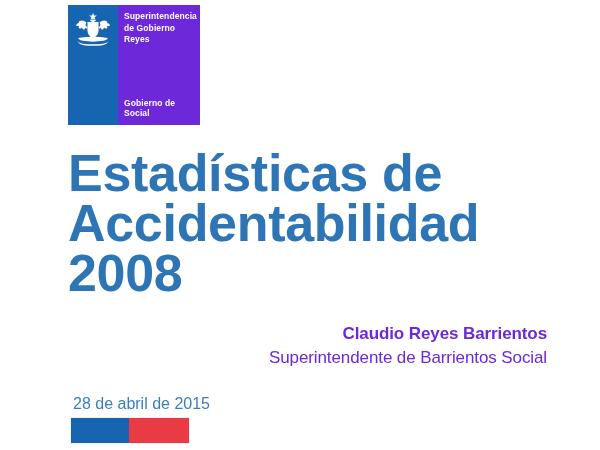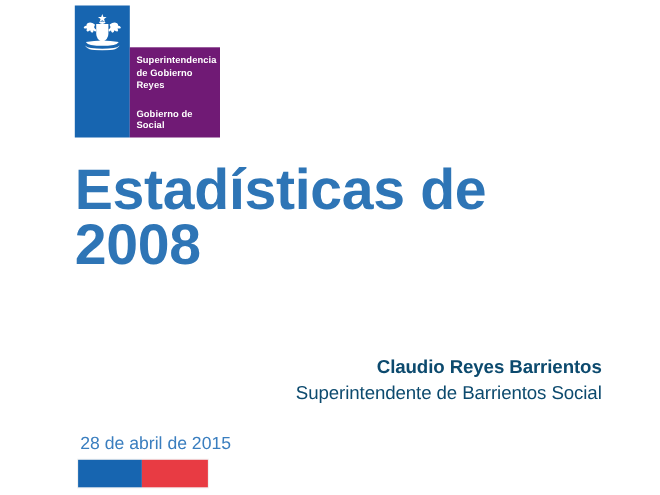--- a/index.html
+++ b/index.html
@@ -30,23 +30,22 @@
     width: 50px;
     background: #1765b0;
     display: flex;
     align-items: flex-start;
     justify-content: center;
     padding-top: 7px;
     box-sizing: border-box;
   }
   .logo-right {
     flex: 1;
-    background: #701a75;
+    background: #6d28d9;
     position: relative;
-    margin-top: 38px;
   }
   .coat {
     width: 40px;
     height: 34px;
     display: block;
   }
   .logo-title {
     position: absolute;
     left: 6px;
     top: 6px;
@@ -80,21 +79,21 @@
     letter-spacing: -0.3px;
   }
   .title-line { display: block; white-space: nowrap; }
 
   
   .author-block {
     position: absolute;
     right: 53px;
     top: 322px;
     text-align: right;
-    color: #0c4a6e;
+    color: #6d28d9;
   }
   .author-name {
     font-size: 17px;
     font-weight: bold;
     line-height: 24px;
     letter-spacing: -0.1px;
   }
   .author-role {
     font-size: 17px;
     font-weight: normal;
@@ -152,20 +151,21 @@
       <span>Superintendencia</span><br>
       <span>de Gobierno</span><br>
       <span>Reyes</span>
     </div>
     <div class="logo-gov">Gobierno de Social</div>
   </div>
 </div>
 
 <div class="title">
   <span class="title-line">Estadísticas de</span>
+  <span class="title-line">Accidentabilidad</span>
   <span class="title-line">2008</span>
 </div>
 
 <div class="author-block">
   <div class="author-name">Claudio Reyes Barrientos</div>
   <div class="author-role">Superintendente de Barrientos Social</div>
 </div>
 
 <div class="date-label">28 de abril de 2015</div>
 <div class="flag-bar">

